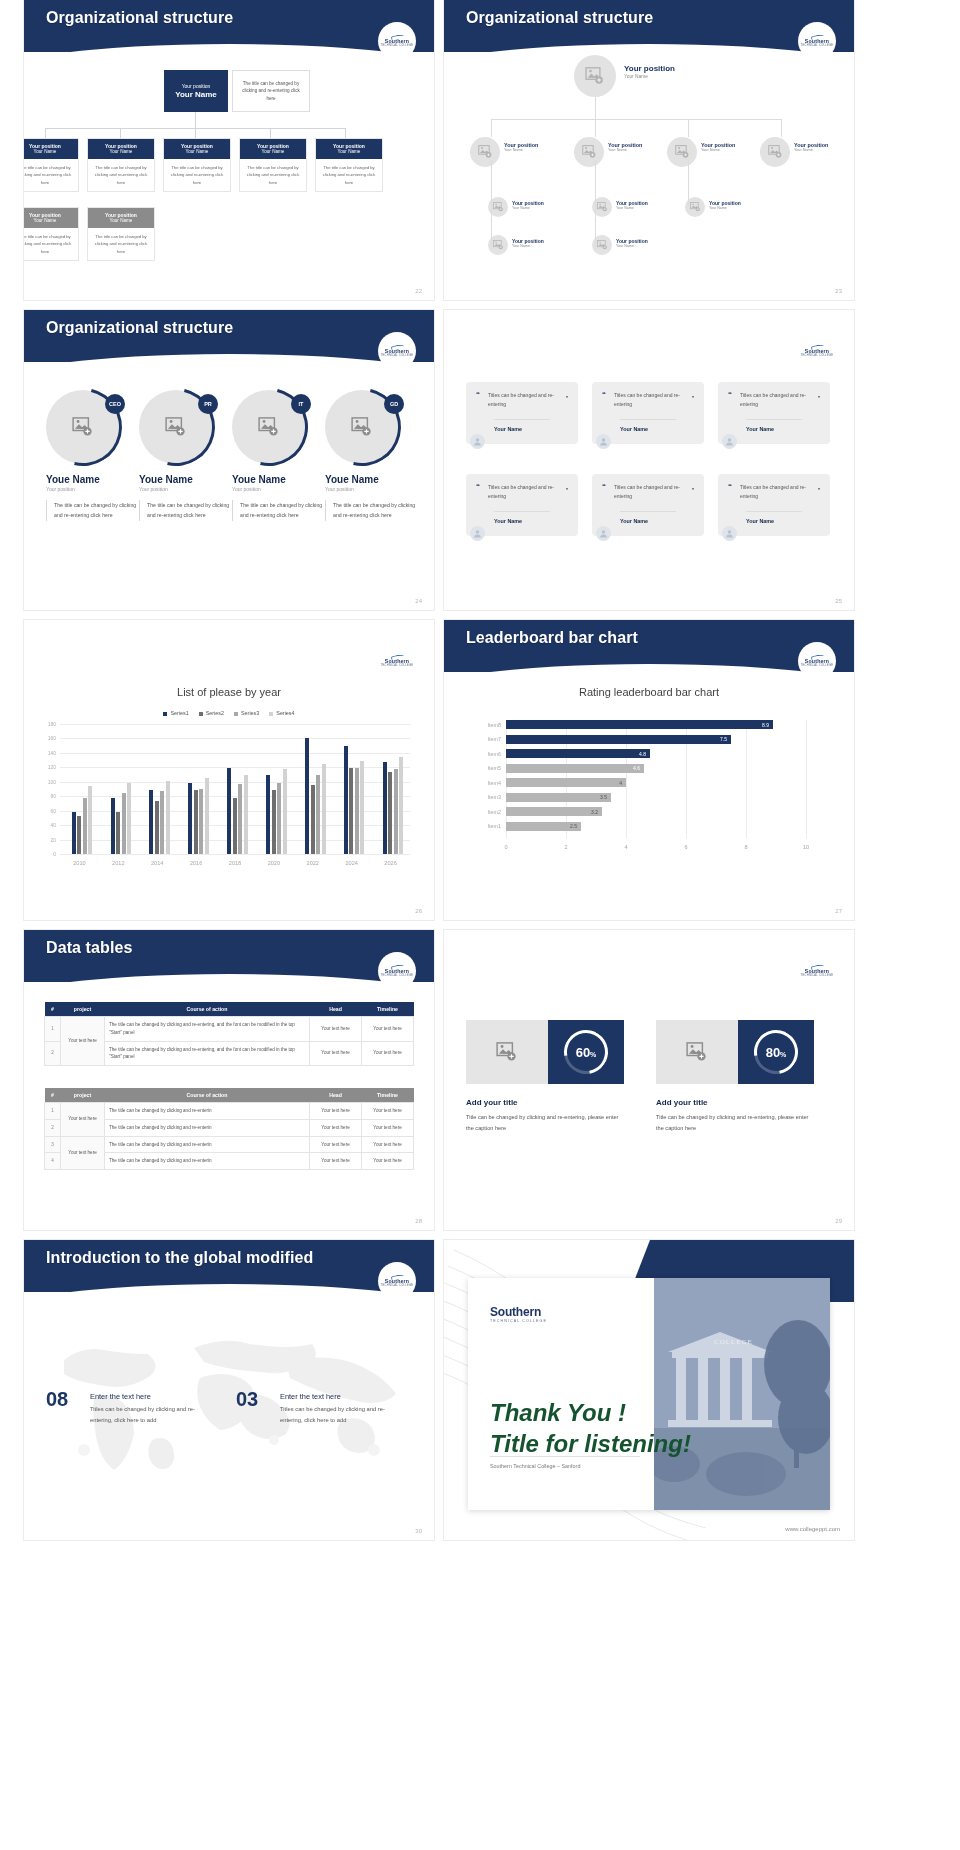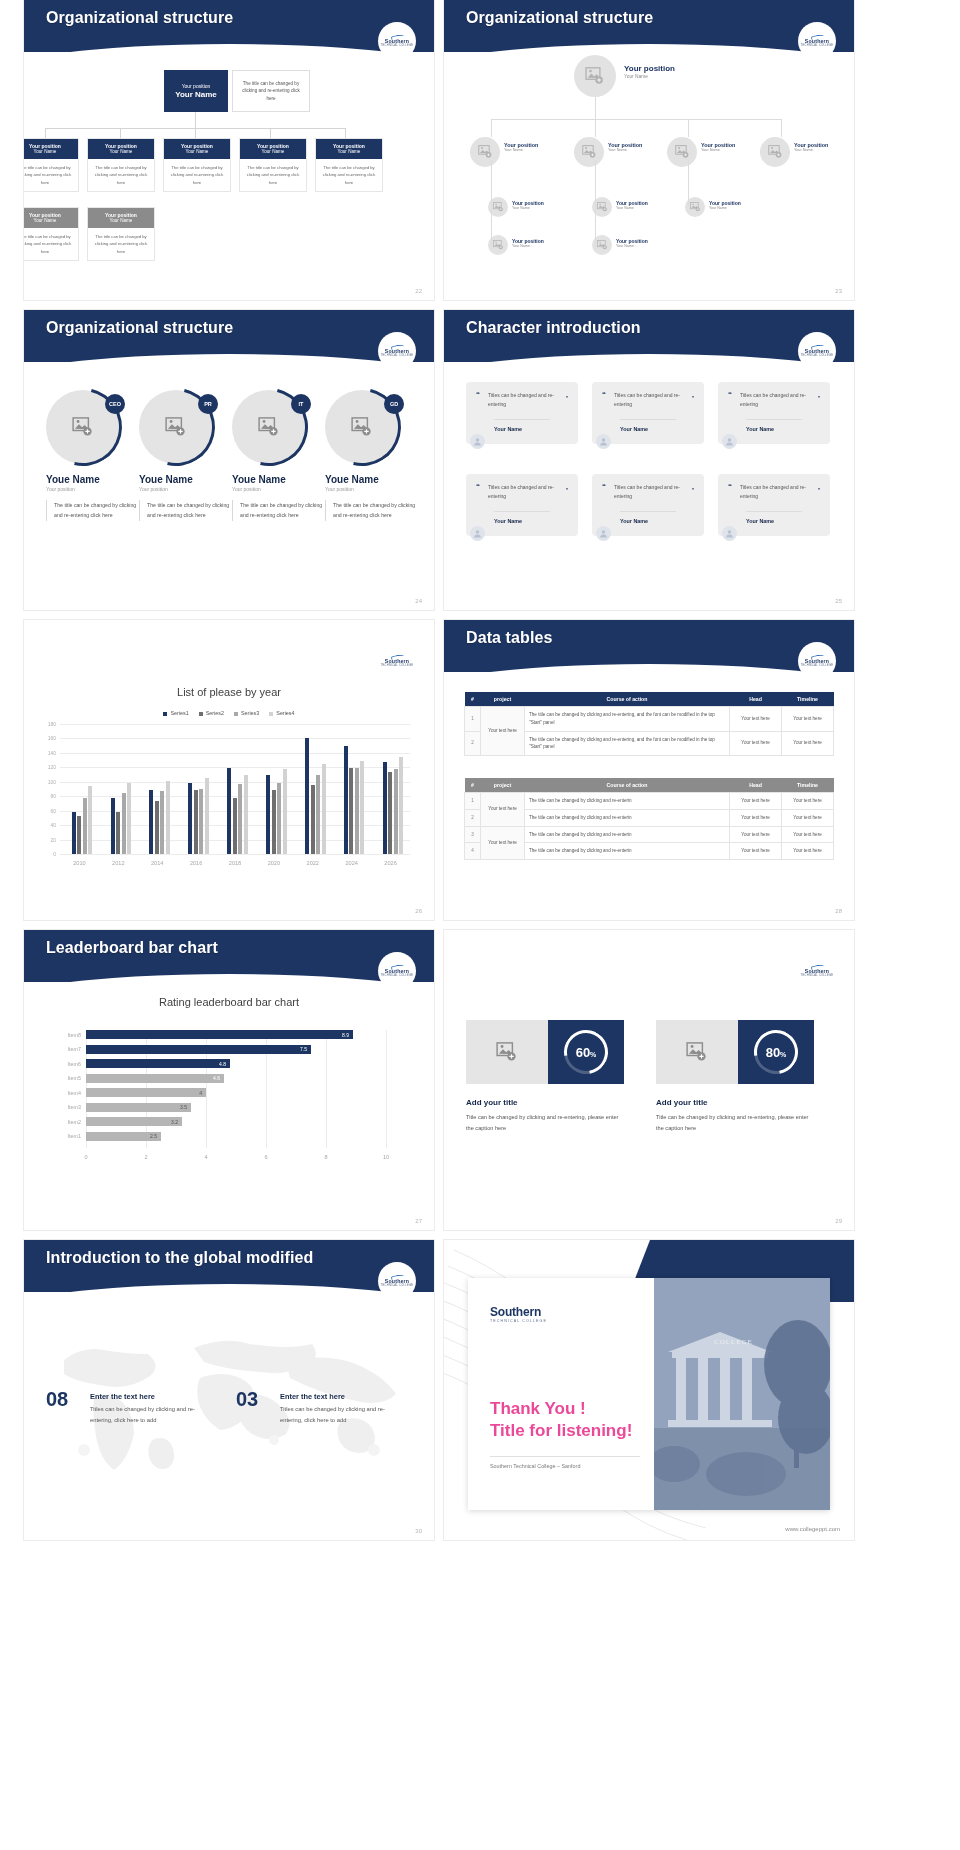--- a/index.html
+++ b/index.html
@@ -156,36 +156,36 @@
           border-top-color:#fff; border-right-color:#fff; border-left-color:#fff;
           transform:rotate(35deg); display:flex; align-items:center; justify-content:center; }
   .ringtxt { transform:rotate(-35deg); color:#fff; font-size:13px; font-weight:bold; }
   .ringtxt small { font-size:7px; }
   .dctitle { position:absolute; font-size:8px; font-weight:bold; color:#14274a; }
   .dctext { position:absolute; font-size:5.6px; color:#555; line-height:1.9; width:160px; }
 
   
   .worldmap { position:absolute; left:0; top:60px; width:410px; height:200px; opacity:.85; }
   .bignum { position:absolute; font-size:20px; font-weight:bold; color:#1d3563; }
-  .bigtitle { position:absolute; font-size:7.4px; font-weight:bold; color:#14274a; }
+  .bigtitle { position:absolute; font-size:7.4px; font-weight:normal; color:#14274a; }
   .bigtext { position:absolute; font-size:5.8px; color:#555; line-height:1.95; width:122px; }
 
   
   .ty-wrap { position:absolute; inset:0; background:#fff; overflow:hidden; }
   .ty-topo { position:absolute; inset:0; }
   .ty-navy { position:absolute; right:0; top:0; width:228px; height:62px; background:#1d3563;
              clip-path: polygon(24px 0, 100% 0, 100% 100%, 0 100%); }
   .ty-card { position:absolute; left:24px; top:38px; width:362px; height:232px; background:#fff;
              box-shadow:0 1px 6px rgba(0,0,0,.16); overflow:hidden; }
   .ty-photo { position:absolute; right:0; top:0; width:176px; height:232px;
               background:linear-gradient(150deg,#c3cbda 0%,#8a9ab4 45%,#5d7093 100%); overflow:hidden;}
   .ty-logo { position:absolute; left:22px; top:18px; }
   .ty-logo .main { font-size:12px; font-weight:bold; color:#1d3563; letter-spacing:-.2px; }
   .ty-logo .sub { font-size:3.6px; color:#5a6c8c; letter-spacing:1.1px; }
-  .ty-h1 { position:absolute; left:22px; top:120px; font-size:17px; font-weight:bold; color:#ec4899; line-height:1.28;}
+  .ty-h1 { position:absolute; left:22px; top:120px; font-size:24px; font-weight:bold; color:#14532d; line-height:1.28;font-style:italic;}
   .ty-sub { position:absolute; left:22px; top:185px; font-size:5.4px; color:#7b7b7b; }
   .ty-rule { position:absolute; left:22px; top:178px; width:150px; height:1px; background:#e0e0e0;}
   .ty-url { position:absolute; right:14px; bottom:8px; font-size:6px; color:#8b8b8b; }
 </style>
 </head>
 <body>
 
 <div class="grid">
 
   <div class="slide">
@@ -518,23 +518,20 @@
     </div>
     <div class="pname">Youe Name</div>
     <div class="ppos">Your position</div>
     <div class="pdesc">The title can be changed by clicking and re-entering click here</div>
   </div>
       </div>
     <div class="pagenum">24</div>
   </div>
 
   <div class="slide">
-    <div class="band">
-      <div class="band-title">Character introduction</div>
-    </div>
     <div class="logo-badge">
       <div style="text-align:center">
         <div class="swoosh"></div>
         <div class="lg-main">Southern</div>
         <div class="lg-sub">TECHNICAL COLLEGE</div>
       </div>
     </div>
     <div id="s25">
         <div class="qcard" style="left:22px; top:72px;">
     <div class="qm">“</div>
@@ -710,20 +707,97 @@
           <b style="height:85.22222222222223px;background:#a8a8a8"></b>
           <b style="height:97.5px;background:#d2d2d2"></b>
         </div>
           <div class="xtick" style="left:330.55555555555554px">2026</div>
       </div>
     <div class="pagenum">26</div>
   </div>
 
   <div class="slide">
     <div class="band">
+      <div class="band-title">Leaderboard bar chart</div>
+    </div>
+    <div class="logo-badge">
+      <div style="text-align:center">
+        <div class="swoosh"></div>
+        <div class="lg-main">Southern</div>
+        <div class="lg-sub">TECHNICAL COLLEGE</div>
+      </div>
+    </div>
+    <div class="chart-title">Rating leaderboard bar chart</div>
+    <div class="hplot" id="s27plot">
+        <div class="vgl" style="left:0px"></div>
+          <div class="hxt" style="left:0px">0</div>
+        <div class="vgl" style="left:60px"></div>
+          <div class="hxt" style="left:60px">2</div>
+        <div class="vgl" style="left:120px"></div>
+          <div class="hxt" style="left:120px">4</div>
+        <div class="vgl" style="left:180px"></div>
+          <div class="hxt" style="left:180px">6</div>
+        <div class="vgl" style="left:240px"></div>
+          <div class="hxt" style="left:240px">8</div>
+        <div class="vgl" style="left:300px"></div>
+          <div class="hxt" style="left:300px">10</div>
+        <div class="hrow" style="top:0px; width:100%">
+      <span class="hlbl">Item8</span>
+      <div class="hbar" style="width:267px;background:#1d3563">
+        <span style="color:#ffffff">8.9</span>
+      </div>
+        </div>
+        <div class="hrow" style="top:14.5px; width:100%">
+      <span class="hlbl">Item7</span>
+      <div class="hbar" style="width:225px;background:#1d3563">
+        <span style="color:#ffffff">7.5</span>
+      </div>
+        </div>
+        <div class="hrow" style="top:29px; width:100%">
+      <span class="hlbl">Item6</span>
+      <div class="hbar" style="width:144px;background:#1d3563">
+        <span style="color:#ffffff">4.8</span>
+      </div>
+        </div>
+        <div class="hrow" style="top:43.5px; width:100%">
+      <span class="hlbl">Item5</span>
+      <div class="hbar" style="width:138px;background:#b5b5b5">
+        <span style="color:#ffffff">4.6</span>
+      </div>
+        </div>
+        <div class="hrow" style="top:58px; width:100%">
+      <span class="hlbl">Item4</span>
+      <div class="hbar" style="width:120px;background:#b5b5b5">
+        <span style="color:#555555">4</span>
+      </div>
+        </div>
+        <div class="hrow" style="top:72.5px; width:100%">
+      <span class="hlbl">Item3</span>
+      <div class="hbar" style="width:105px;background:#b5b5b5">
+        <span style="color:#555555">3.5</span>
+      </div>
+        </div>
+        <div class="hrow" style="top:87px; width:100%">
+      <span class="hlbl">Item2</span>
+      <div class="hbar" style="width:96px;background:#b5b5b5">
+        <span style="color:#555555">3.2</span>
+      </div>
+        </div>
+        <div class="hrow" style="top:101.5px; width:100%">
+      <span class="hlbl">Item1</span>
+      <div class="hbar" style="width:75px;background:#b5b5b5">
+        <span style="color:#555555">2.5</span>
+      </div>
+        </div>
+      </div>
+    <div class="pagenum">27</div>
+  </div>
+
+  <div class="slide">
+    <div class="band">
       <div class="band-title">Data tables</div>
     </div>
     <div class="logo-badge">
       <div style="text-align:center">
         <div class="swoosh"></div>
         <div class="lg-main">Southern</div>
         <div class="lg-sub">TECHNICAL COLLEGE</div>
       </div>
     </div>
     <table class="dt" style="top:72px;" id="s28t1">
@@ -788,97 +862,20 @@
           <tr>
     <td class="idx">4</td>
 
     <td>The title can be changed by clicking and re-enterin</td>
     <td class="hd2">Your text here</td>
     <td class="tl">Your text here</td>
   </tr>
         </tbody>
       </table>
     <div class="pagenum">28</div>
-  </div>
-
-  <div class="slide">
-    <div class="band">
-      <div class="band-title">Leaderboard bar chart</div>
-    </div>
-    <div class="logo-badge">
-      <div style="text-align:center">
-        <div class="swoosh"></div>
-        <div class="lg-main">Southern</div>
-        <div class="lg-sub">TECHNICAL COLLEGE</div>
-      </div>
-    </div>
-    <div class="chart-title">Rating leaderboard bar chart</div>
-    <div class="hplot" id="s27plot">
-        <div class="vgl" style="left:0px"></div>
-          <div class="hxt" style="left:0px">0</div>
-        <div class="vgl" style="left:60px"></div>
-          <div class="hxt" style="left:60px">2</div>
-        <div class="vgl" style="left:120px"></div>
-          <div class="hxt" style="left:120px">4</div>
-        <div class="vgl" style="left:180px"></div>
-          <div class="hxt" style="left:180px">6</div>
-        <div class="vgl" style="left:240px"></div>
-          <div class="hxt" style="left:240px">8</div>
-        <div class="vgl" style="left:300px"></div>
-          <div class="hxt" style="left:300px">10</div>
-        <div class="hrow" style="top:0px; width:100%">
-      <span class="hlbl">Item8</span>
-      <div class="hbar" style="width:267px;background:#1d3563">
-        <span style="color:#ffffff">8.9</span>
-      </div>
-        </div>
-        <div class="hrow" style="top:14.5px; width:100%">
-      <span class="hlbl">Item7</span>
-      <div class="hbar" style="width:225px;background:#1d3563">
-        <span style="color:#ffffff">7.5</span>
-      </div>
-        </div>
-        <div class="hrow" style="top:29px; width:100%">
-      <span class="hlbl">Item6</span>
-      <div class="hbar" style="width:144px;background:#1d3563">
-        <span style="color:#ffffff">4.8</span>
-      </div>
-        </div>
-        <div class="hrow" style="top:43.5px; width:100%">
-      <span class="hlbl">Item5</span>
-      <div class="hbar" style="width:138px;background:#b5b5b5">
-        <span style="color:#ffffff">4.6</span>
-      </div>
-        </div>
-        <div class="hrow" style="top:58px; width:100%">
-      <span class="hlbl">Item4</span>
-      <div class="hbar" style="width:120px;background:#b5b5b5">
-        <span style="color:#555555">4</span>
-      </div>
-        </div>
-        <div class="hrow" style="top:72.5px; width:100%">
-      <span class="hlbl">Item3</span>
-      <div class="hbar" style="width:105px;background:#b5b5b5">
-        <span style="color:#555555">3.5</span>
-      </div>
-        </div>
-        <div class="hrow" style="top:87px; width:100%">
-      <span class="hlbl">Item2</span>
-      <div class="hbar" style="width:96px;background:#b5b5b5">
-        <span style="color:#555555">3.2</span>
-      </div>
-        </div>
-        <div class="hrow" style="top:101.5px; width:100%">
-      <span class="hlbl">Item1</span>
-      <div class="hbar" style="width:75px;background:#b5b5b5">
-        <span style="color:#555555">2.5</span>
-      </div>
-        </div>
-      </div>
-    <div class="pagenum">27</div>
   </div>
 
   <div class="slide">
     <div class="logo-badge">
       <div style="text-align:center">
         <div class="swoosh"></div>
         <div class="lg-main">Southern</div>
         <div class="lg-sub">TECHNICAL COLLEGE</div>
       </div>
     </div>

